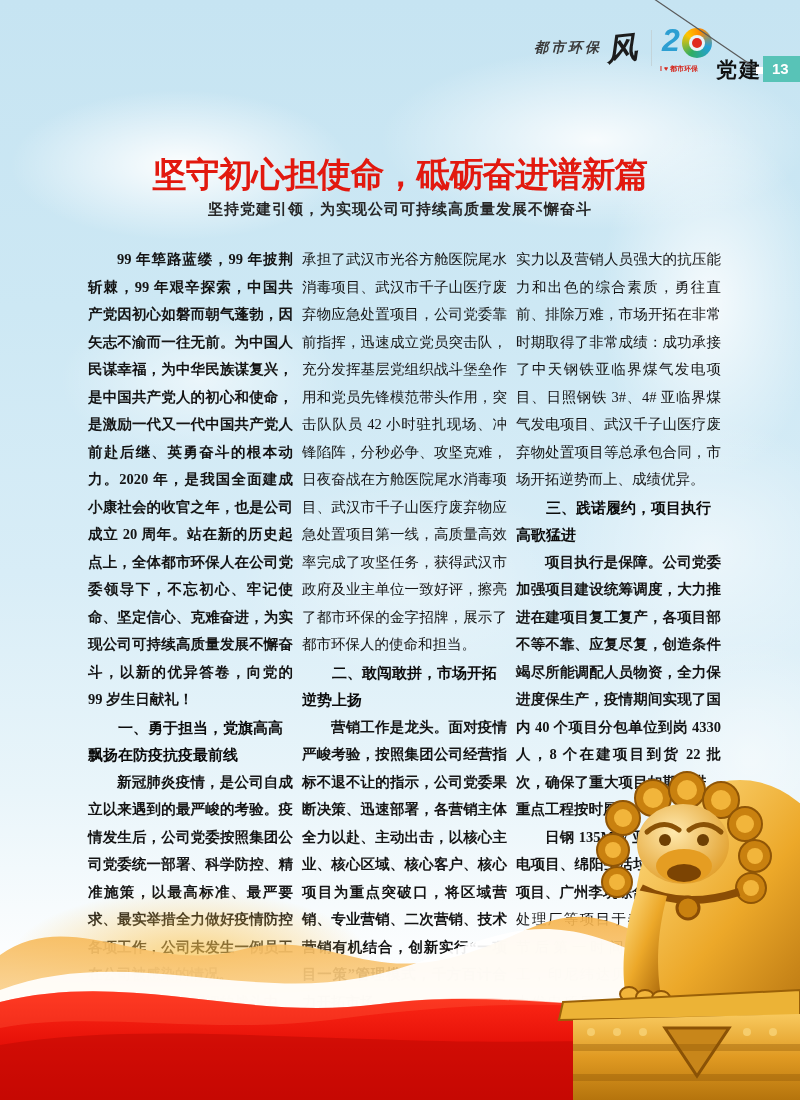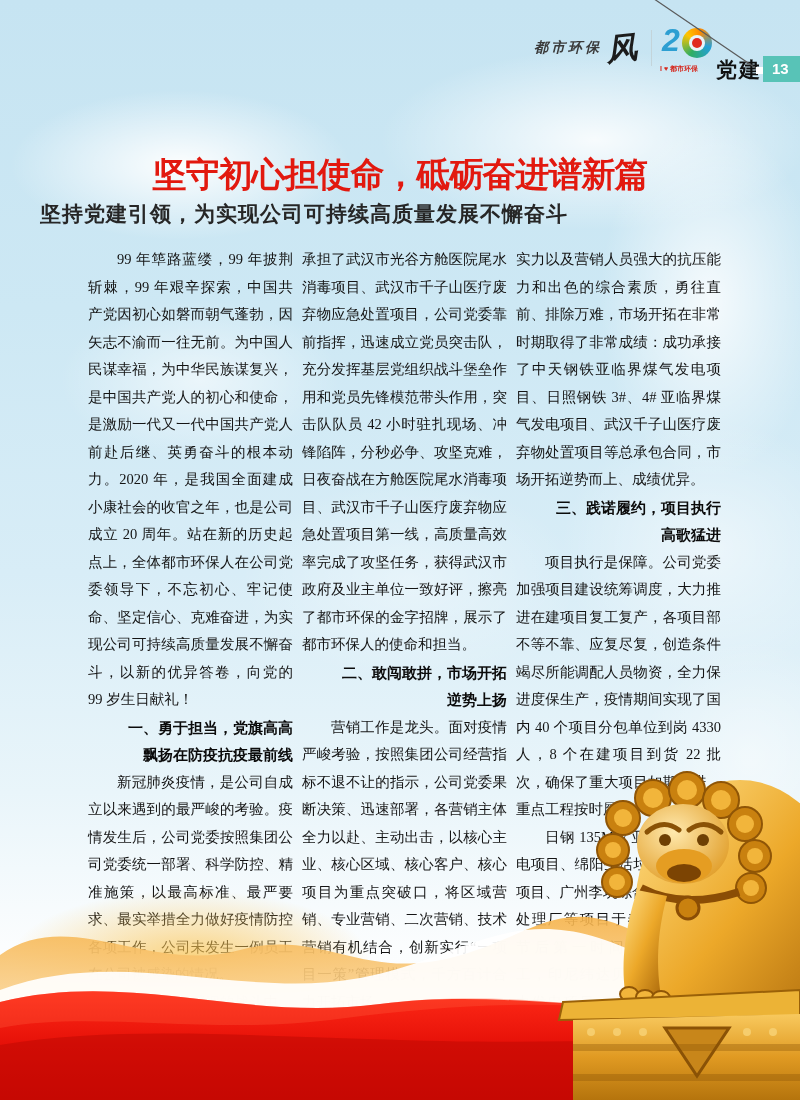--- a/index.html
+++ b/index.html
@@ -35,31 +35,31 @@
   .header-line{position:absolute;left:0;top:0;pointer-events:none;}
   .badge-notch{position:absolute;left:756px;top:67px;width:7px;height:7px;background:#fff;}
   .page-badge{position:absolute;left:763px;top:56px;width:37px;height:26px;background:#58c3b7;
     color:#fff;font-size:15px;font-weight:bold;line-height:26px;padding-left:9px;box-sizing:border-box;
     font-family:"Liberation Sans",sans-serif;}
 
   
   .title{position:absolute;top:152px;left:40px;width:720px;text-align:center;
     font-family:"Liberation Serif","DejaVu Serif",serif;font-size:34px;font-weight:900;
     color:#e2190f;letter-spacing:-1px;}
-  .subtitle{position:absolute;top:200px;left:40px;width:720px;text-align:left;
-    font-size:21px;font-weight:600;color:#262626;letter-spacing:1px;}
+  .subtitle{position:absolute;top:200px;left:40px;width:720px;text-align:center;
+    font-size:15px;font-weight:600;color:#262626;letter-spacing:1px;}
 
   
   .columns{position:absolute;top:246px;left:88px;width:633px;display:flex;gap:9px;}
   .col{width:205px;font-family:"Liberation Serif","DejaVu Serif",serif;font-size:14.5px;
     line-height:27.5px;color:#141414;text-align:justify;}
   .blk{margin:0;}
-  .blk.indent{text-indent:2em;}
+  .blk.indent{text-indent:2em;font-weight:bold;}
   .blk.h{font-family:"Liberation Sans",sans-serif;font-weight:bold;font-size:15px;
-    color:#0b0b0b;text-indent:2em;text-align:right;}
+    color:#0b0b0b;text-indent:2em;text-align:left;}
   .blk.p-narrow{width:126px;}
 
   
   .wave-svg{position:absolute;left:0;bottom:0;}
   .lion-svg{position:absolute;right:0;bottom:0;}
 </style>
 </head>
 <body>
 
 <div class="page">

